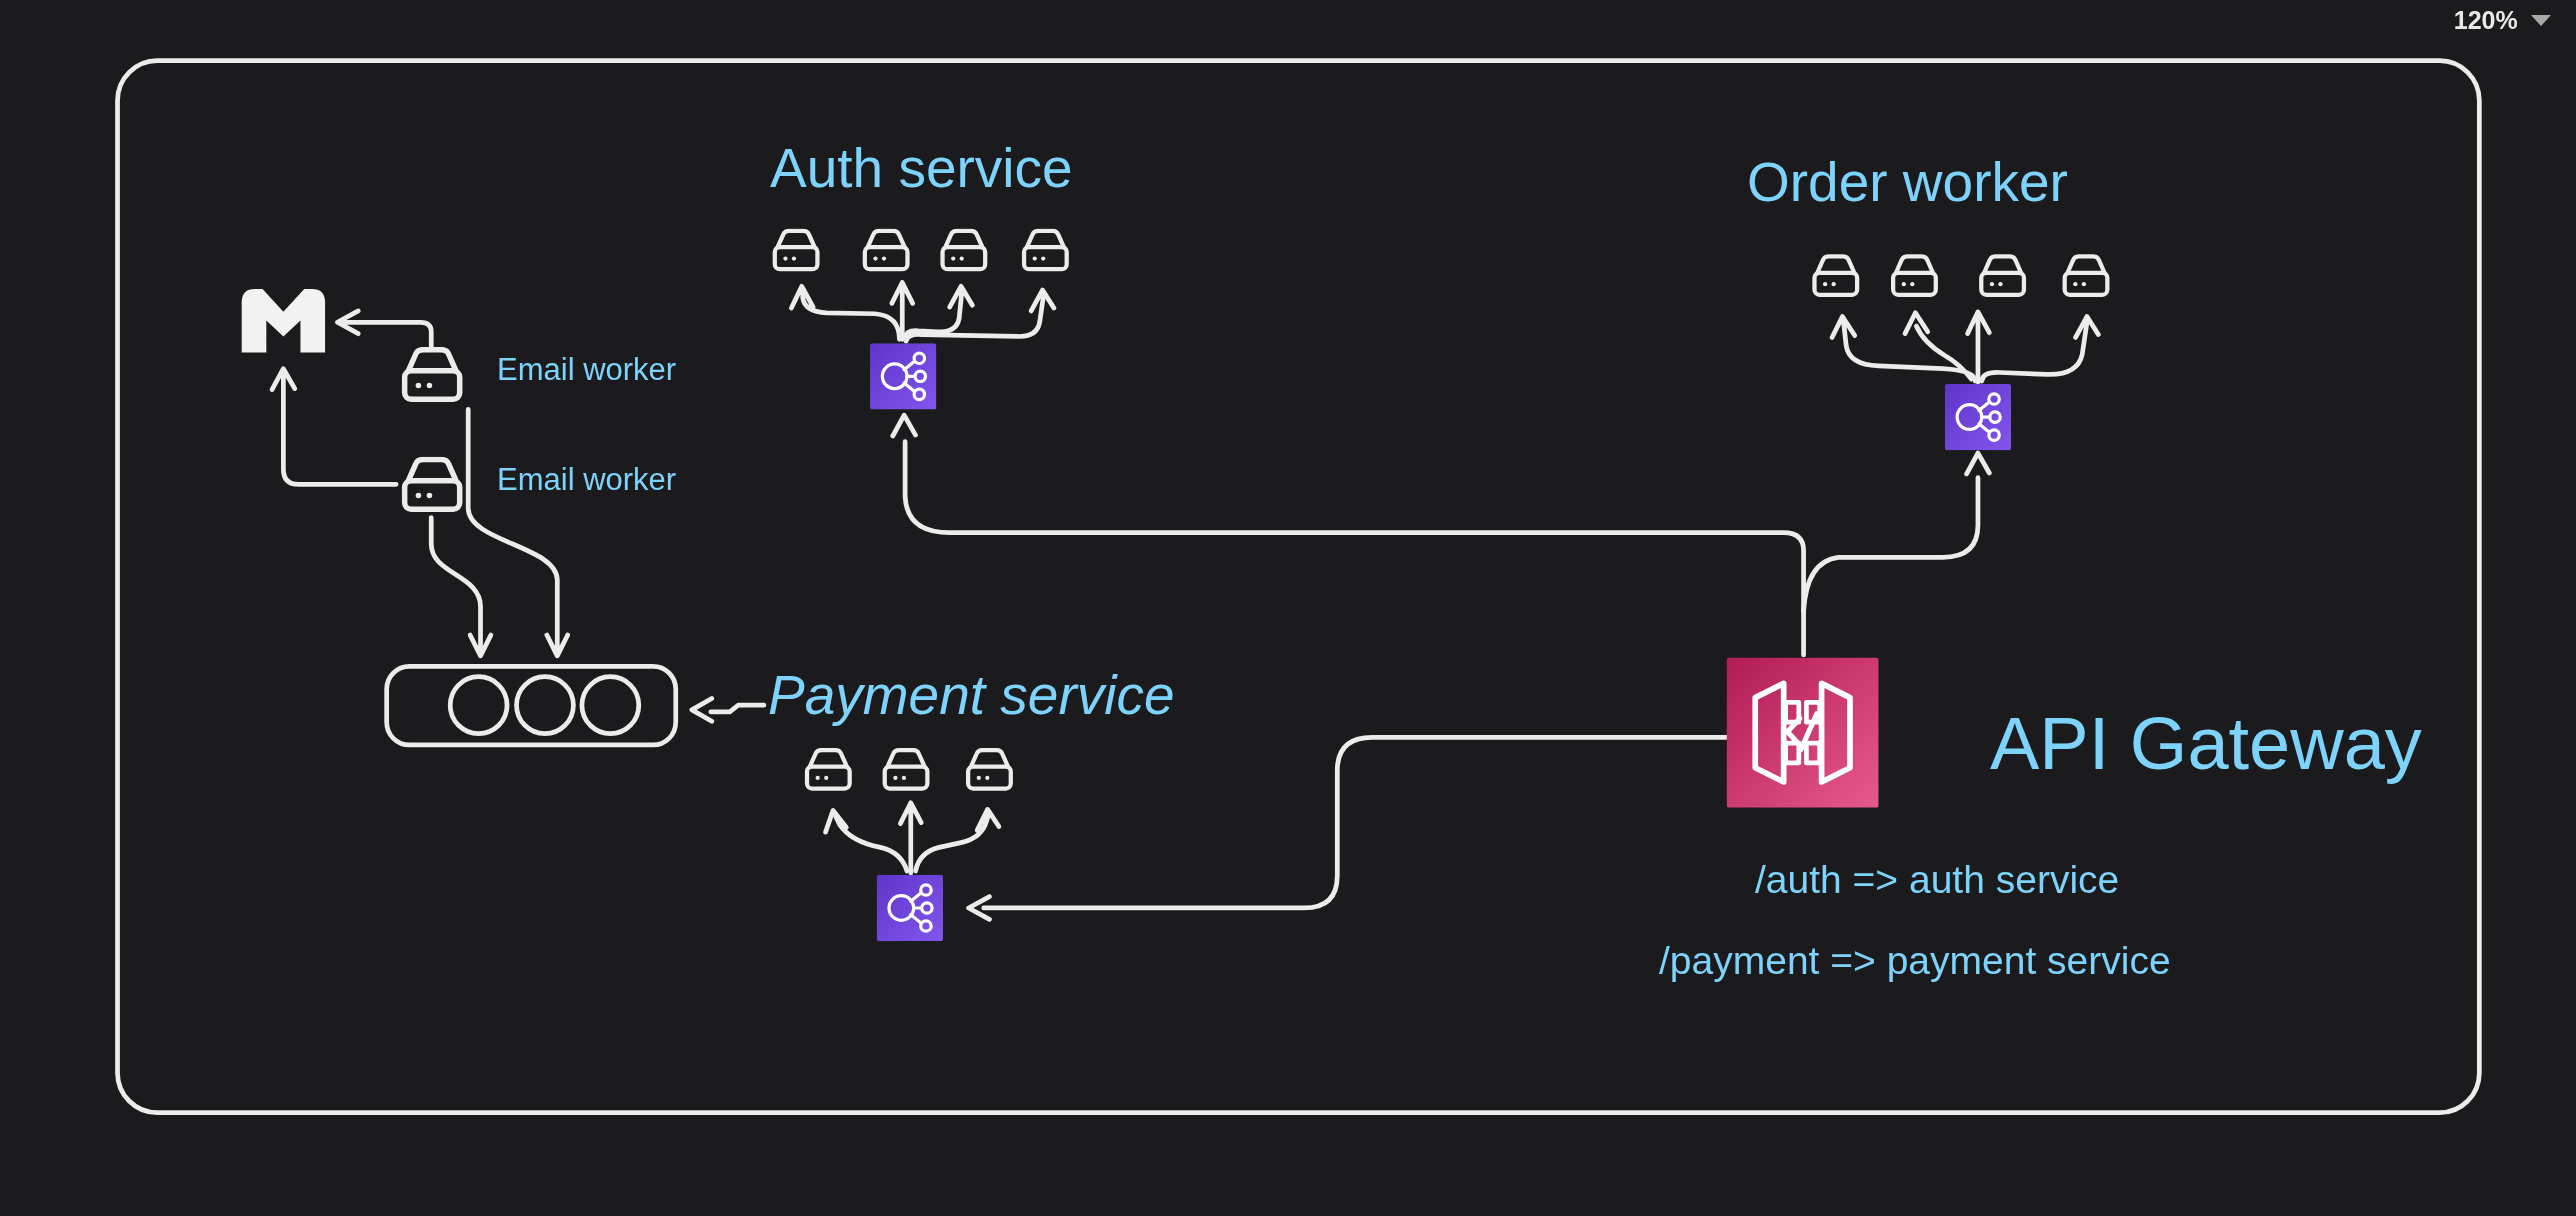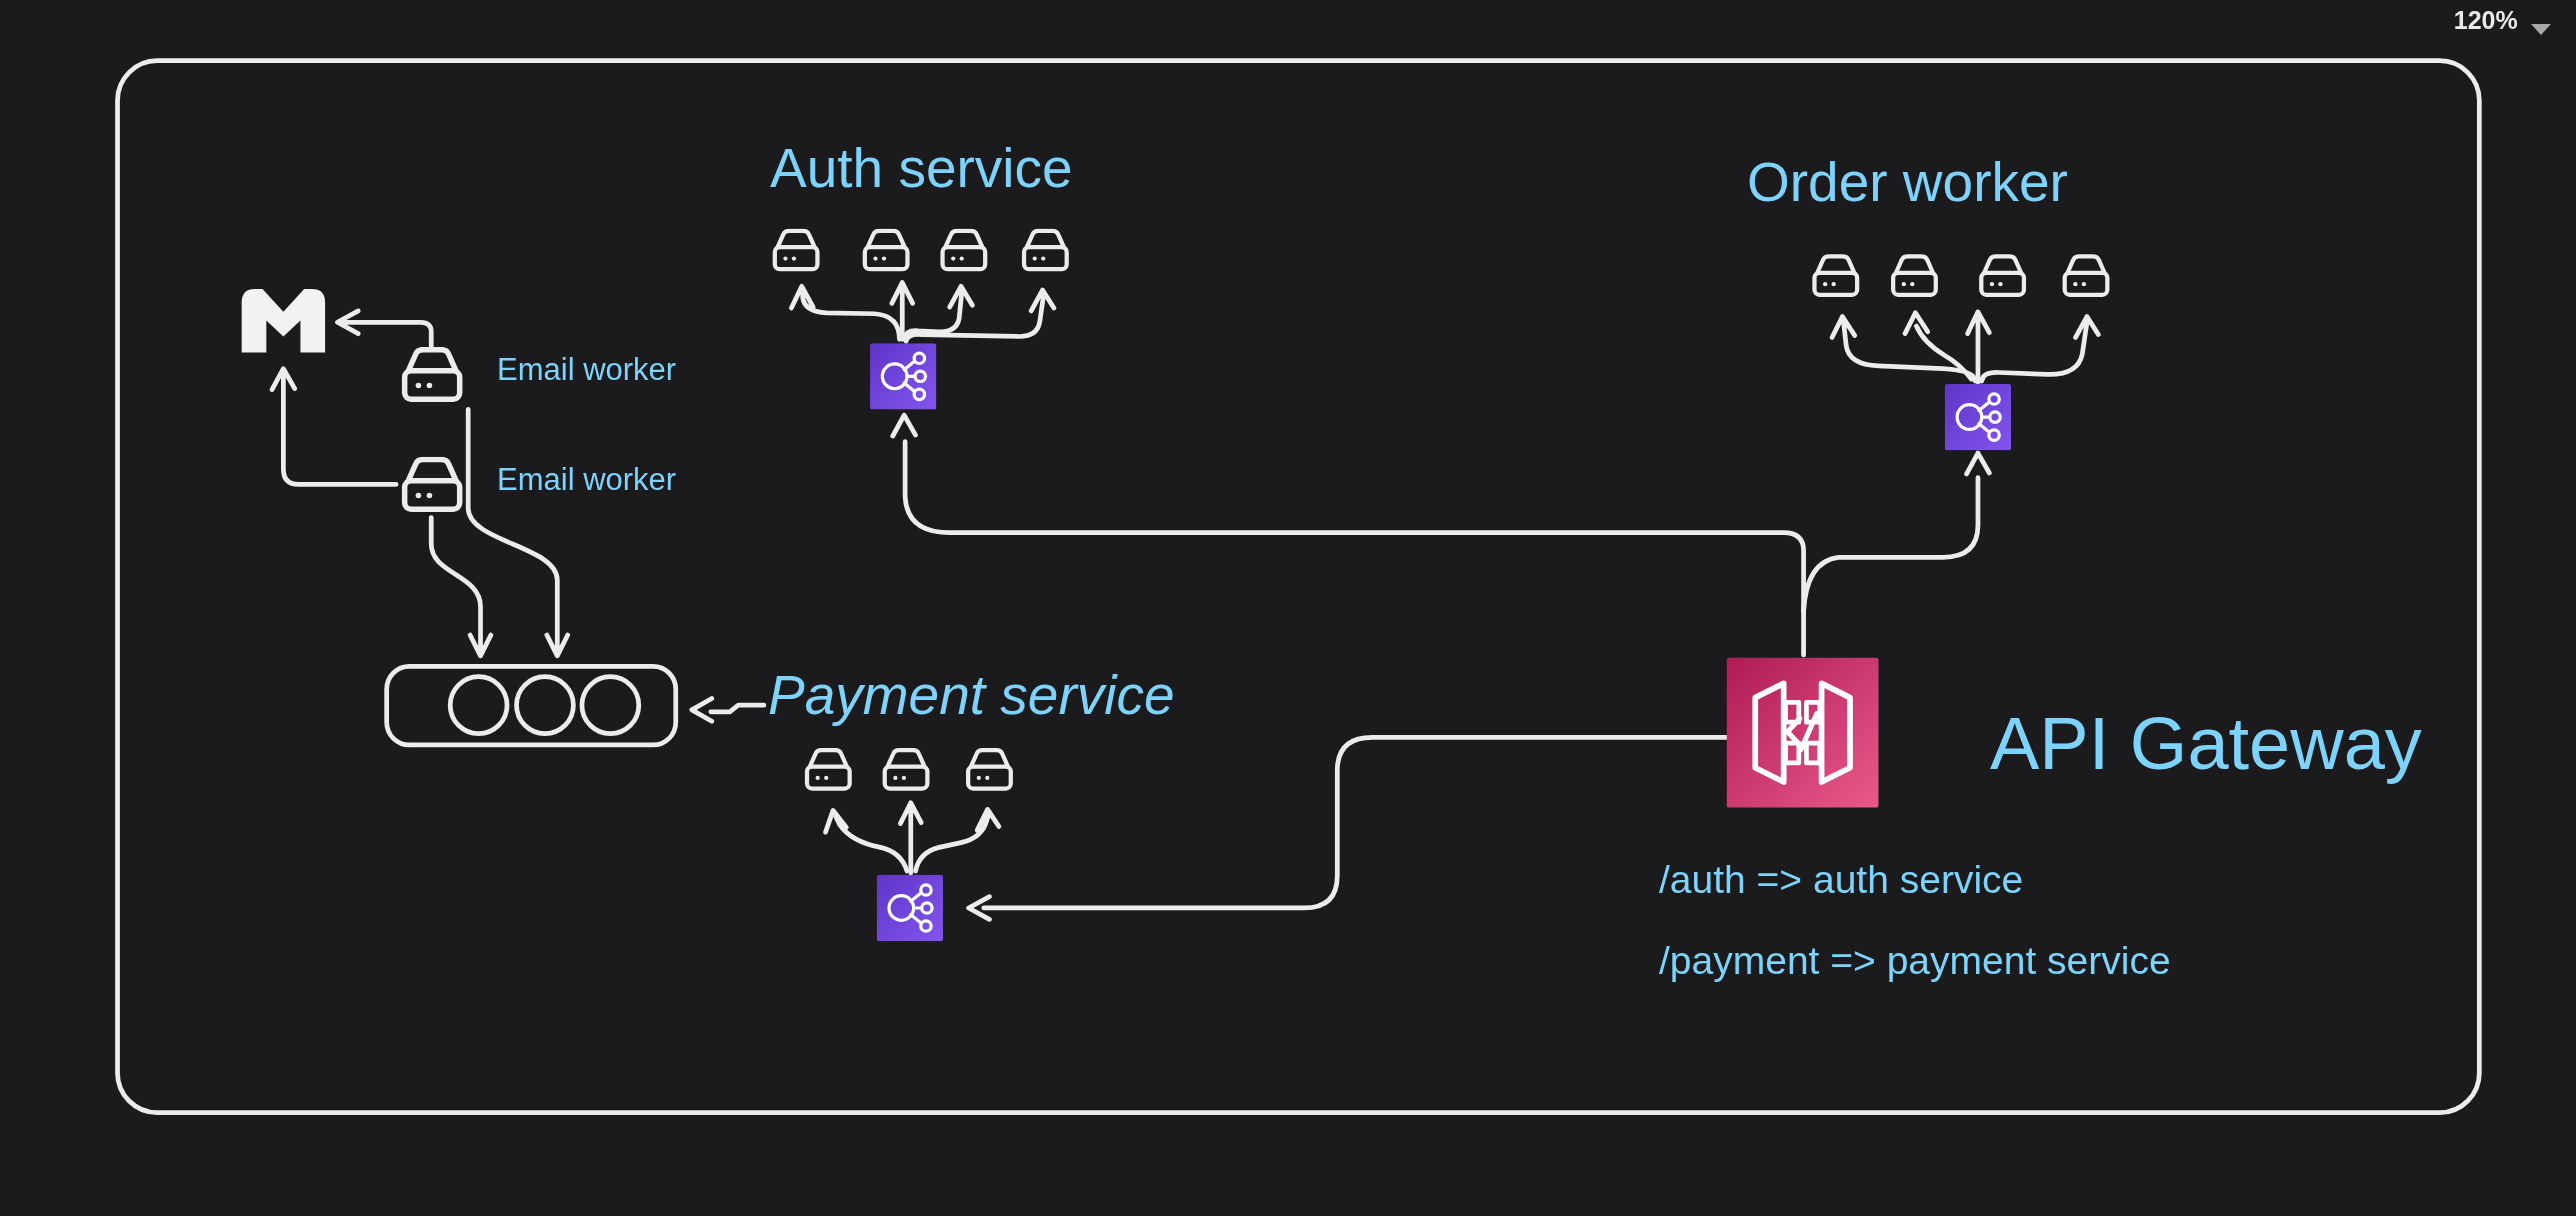--- a/index.html
+++ b/index.html
@@ -4,21 +4,21 @@
 <style>
   html,body{margin:0;padding:0;background:#1b1b1d;}
   .stage{position:relative;width:2576px;height:1217px;background:#1b1b1d;overflow:hidden;
          font-family:"Liberation Sans",sans-serif;}
   svg.canvas{position:absolute;left:0;top:0;}
   .label{position:absolute;color:#7dd3fc;white-space:nowrap;line-height:1.1;}
   .title{font-size:55px;}
   .gw-title{font-size:74px;}
   .route{font-size:39px;}
   .worker{font-size:31px;}
-  .zoomctl{position:absolute;top:5.7px;right:25px;display:flex;align-items:flex-end;gap:13.3px;
+  .zoomctl{position:absolute;top:5.7px;right:25px;display:flex;align-items:center;gap:13.3px;
            color:#e9e9e9;font-size:25px;font-weight:600;cursor:pointer;}
   .caret{width:0;height:0;border-left:10.4px solid transparent;border-right:10.4px solid transparent;
          border-top:11.4px solid #a8a8a8;}
   .stroke{stroke:#ececec;stroke-width:5;fill:none;stroke-linecap:round;stroke-linejoin:round;}
 </style>
 </head>
 <body>
 
 <div class="stage">
 
@@ -137,21 +137,21 @@
   <div class="label title" style="left:1747px;top:152px;">Order worker</div>
 
   <div class="label title" style="left:768px;top:665px;font-style:italic;">Payment service</div>
 
   <div class="label worker" style="left:497px;top:353px;">Email worker</div>
 
   <div class="label worker" style="left:497px;top:463px;">Email worker</div>
 
   <div class="label gw-title" style="left:1990px;top:703px;">API Gateway</div>
 
-  <div class="label route" style="left:1659px;top:859px;">/auth =&gt; auth service</div>
+  <div class="label route" style="left:1755px;top:859px;">/auth =&gt; auth service</div>
 
   <div class="label route" style="left:1659px;top:940px;">/payment =&gt; payment service</div>
 
   <div class="zoomctl">
     <span>120%</span>
     <span class="caret"></span>
   </div>
 
 </div>
 

